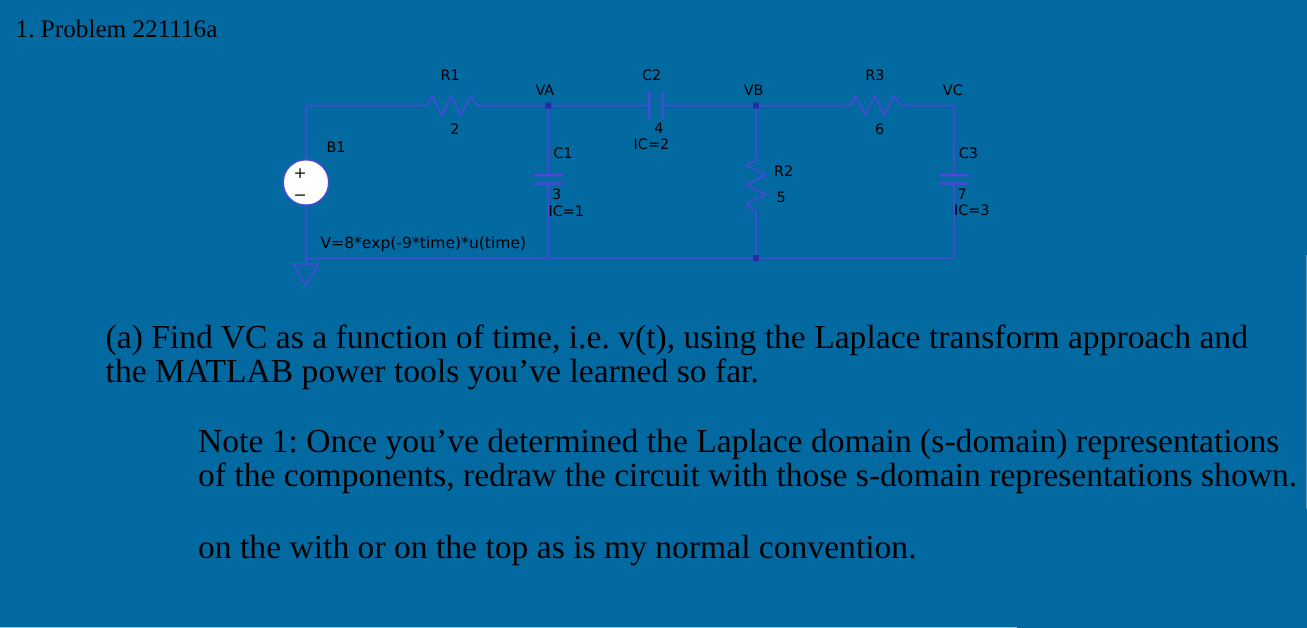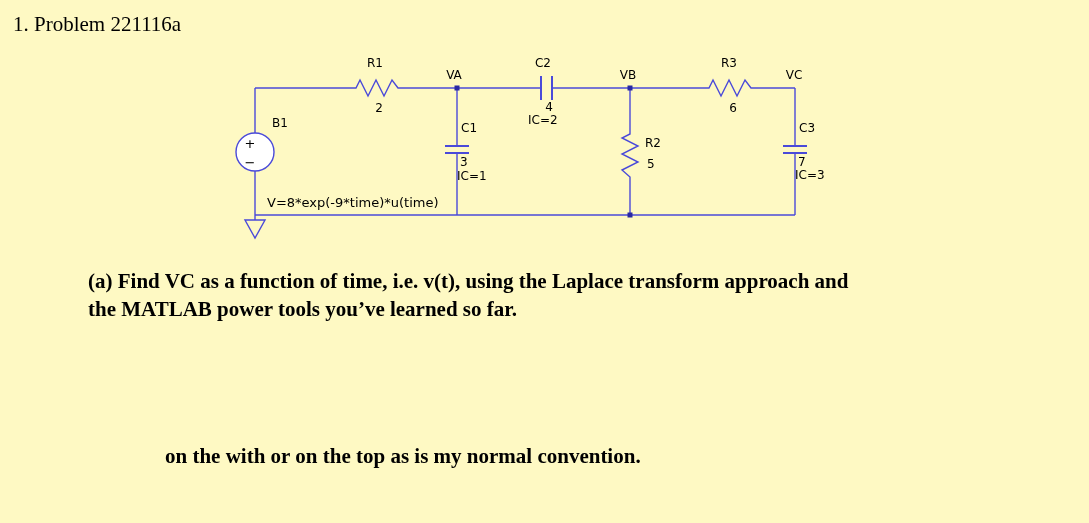--- a/index.html
+++ b/index.html
@@ -1,30 +1,30 @@
 <!DOCTYPE html>
 <html><head>
 <meta charset="utf-8">
 <style>
   html, body { margin: 0; padding: 0; background: #ffffff; }
   #page {
     position: relative;
     width: 1089px;
     height: 523px;
-    background: #fef9c3;
+    background: #0369a1;
     font-family: "Liberation Serif", serif;
     color: #000000;
     overflow: hidden;
   }
   .abs { position: absolute; }
   #problem-title {
     left: 13px; top: 12px;
     font-size: 21px;
   }
-  .para { font-size: 21px; line-height: 27.5px; white-space: nowrap; font-weight: bold; }
+  .para { font-size: 28px; line-height: 27.5px; white-space: nowrap; }
   #part-a { left: 88px; top: 268px; }
   #note-1 { left: 165px; top: 355px; }
   #note-2 { left: 165px; top: 443px; }
   svg { position: absolute; left: 0; top: 0; }
   svg text {
     font-family: "DejaVu Sans", "Liberation Sans", sans-serif;
     font-size: 12px;
     fill: #000000;
   }
   .wire { stroke: #4a4ad9; stroke-width: 1.4; fill: none; }
@@ -135,18 +135,22 @@
     <g>
       <text x="794" y="79" text-anchor="middle">VC</text>
     </g>
   </svg>
 
   <div id="part-a" class="abs para">
     <div>(a) Find VC as a function of time, i.e. v(t), using the Laplace transform approach and</div>
     <div>the MATLAB power tools you’ve learned so far.</div>
   </div>
 
+  <div id="note-1" class="abs para">
+    <div>Note 1: Once you’ve determined the Laplace domain (s-domain) representations</div>
+    <div>of the components, redraw the circuit with those s-domain representations shown.</div>
+  </div>
 
   <div id="note-2" class="abs para">
     <div>on the with or on the top as is my normal convention.</div>
   </div>
 
 </div>
 
 </body></html>

